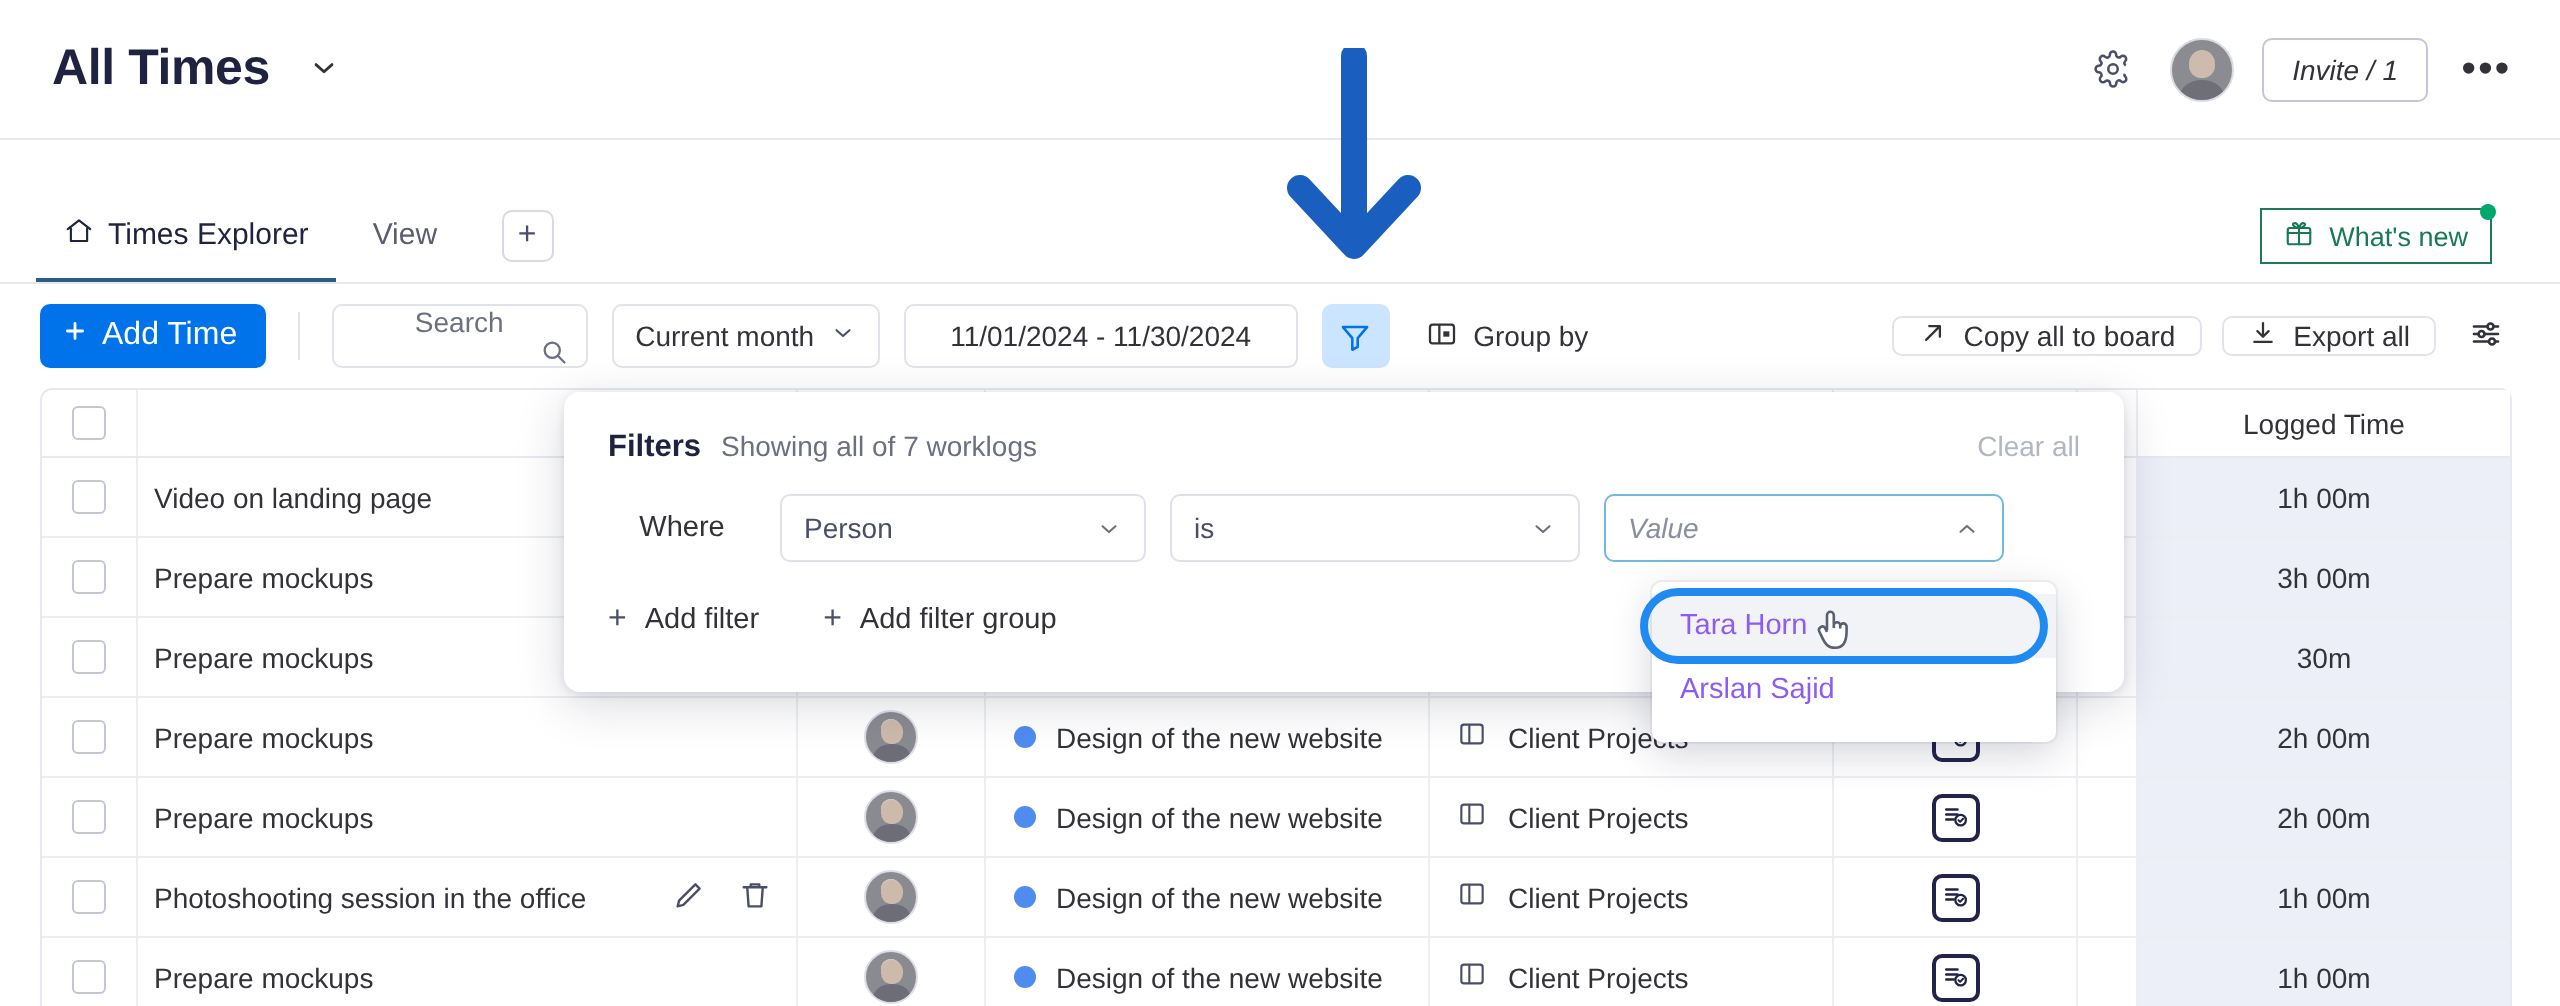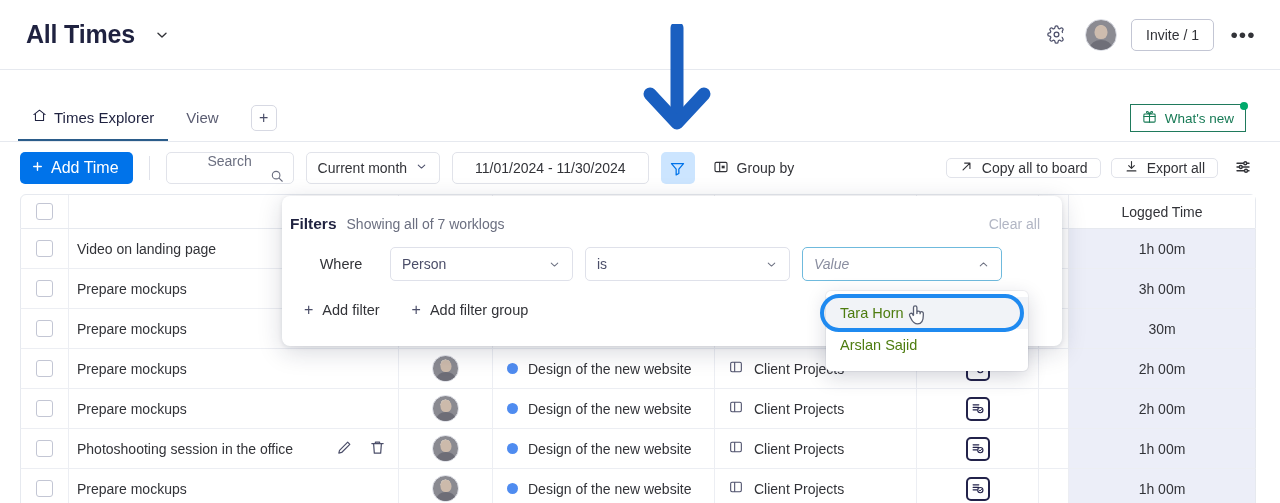--- a/index.html
+++ b/index.html
@@ -17,21 +17,21 @@
     position: absolute; left: 0; top: 0; width: 1280px; height: 70px;
     border-bottom: 1px solid #e6e9ef; background: #fff;
     display: flex; align-items: center;
   }
   .board-title {
     margin-left: 26px; font-size: 25px; font-weight: 600; letter-spacing: -0.2px;
     color: #1f2240;
   }
   .title-caret { margin-left: 12px; display: inline-flex; align-items: center; }
   .topbar-right {
-    margin-left: auto; display: flex; align-items: center; gap: 14px; padding-right: 22px;
+    margin-left: auto; display: flex; align-items: center; gap: 14px; padding-right: 22px; font-style: italic;
   }
   .icon-btn {
     width: 30px; height: 30px; border-radius: 6px;
     display: flex; align-items: center; justify-content: center;
     color: #4b4e69; cursor: pointer;
   }
   .avatar {
     width: 32px; height: 32px; border-radius: 50%;
     background: radial-gradient(circle at 50% 36%, #d7cfc8 0 22%, #8b8b92 23% 100%);
     position: relative; overflow: hidden; border: 1px solid #d9dbe3; cursor: pointer;
@@ -188,21 +188,21 @@
   }
   .thead .c-time { background: #fff; }
 
   
   .filter-panel {
     position: absolute; left: 282px; top: 196px; width: 780px; height: 150px;
     background: #fff; border-radius: 8px;
     box-shadow: 0 6px 24px rgba(24,28,60,0.17), 0 1px 4px rgba(24,28,60,0.10);
     z-index: 30;
   }
-  .fp-head { display: flex; align-items: baseline; padding: 19px 22px 0 8px; justify-content: space-between; }
+  .fp-head { display: flex; align-items: baseline; padding: 19px 22px 0 22px; justify-content: space-between; }
   .fp-title { font-size: 15.5px; font-weight: 600; color: #1f2240; }
   .fp-sub { font-size: 14px; color: #6b6f80; margin-left: 10px; }
   .fp-clear { margin-left: auto; font-size: 14px; color: #b2b6c4; cursor: pointer; }
   .fp-where { display: flex; align-items: center; padding: 14px 22px 0 22px; gap: 12px; text-align: center; }
   .fp-where-label { font-size: 14.5px; color: #323338; width: 74px; }
   .sel {
     height: 34px; border: 1px solid #dfe1ea; border-radius: 5px; background: #fff;
     display: flex; align-items: center; padding: 0 11px; font-size: 14px; color: #4b4e69;
     cursor: pointer;
   }
@@ -219,21 +219,21 @@
 
   
   .dropdown {
     position: absolute; left: 826px; top: 291px; width: 202px; height: 80px;
     background: #fff; border-radius: 5px;
     box-shadow: 0 6px 20px rgba(24,28,60,0.18), 0 0 0 1px rgba(24,28,60,0.05);
     z-index: 31; padding: 6px 0;
   }
   .dd-item {
     height: 32px; display: flex; align-items: center; padding: 0 14px;
-    font-size: 14.5px; color: #4d7c0f; cursor: pointer; position: relative; text-align: right;
+    font-size: 14.5px; color: #8b5cf6; cursor: pointer; position: relative; text-align: right;
   }
   .dd-item.selected { background: #f1f3f7; }
   .dd-highlight {
     position: absolute; left: 820px; top: 294px; width: 204px; height: 38px;
     border: 4px solid #1f8af0; border-radius: 20px; z-index: 33; pointer-events: none;
   }
   .cursor-glyph {
     position: absolute; left: 906px; top: 303px; z-index: 34; pointer-events: none;
   }
 

